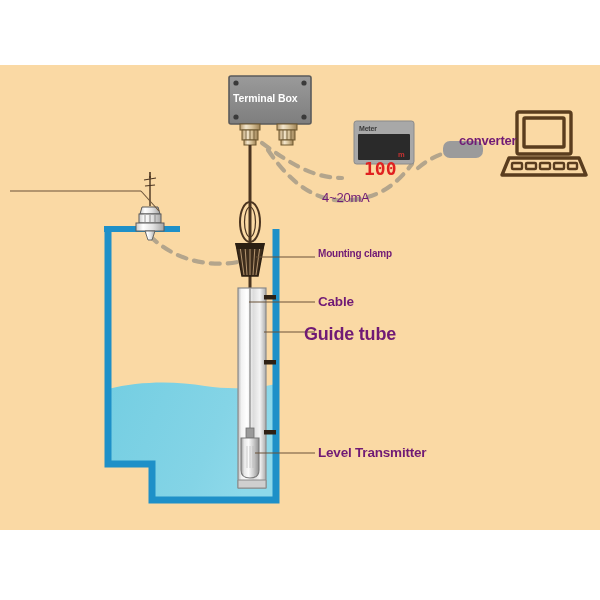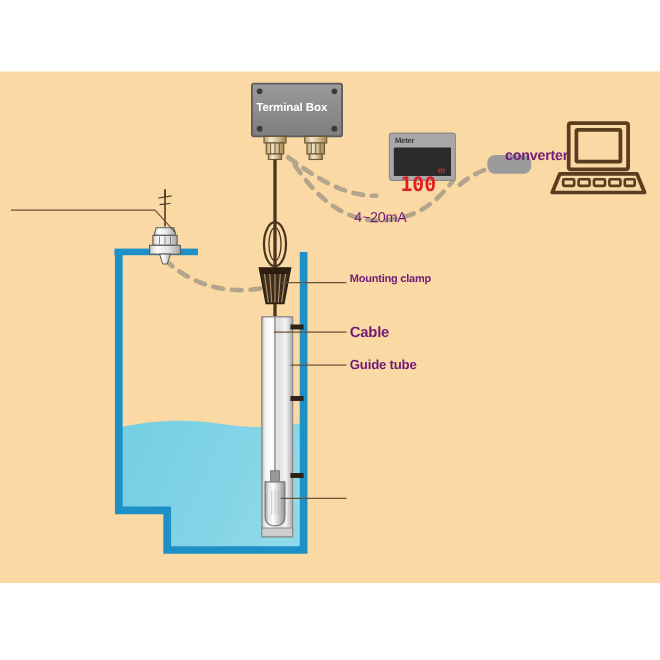--- a/index.html
+++ b/index.html
@@ -18,21 +18,21 @@
     position:absolute;
     color:#701a75;
     font-family:"Liberation Sans", sans-serif;
     font-weight:700;
     white-space:nowrap;
     letter-spacing:-0.2px;
   }
   #label-cable-screw{left:10px;top:173px;font-size:13.5px;}
   #label-mounting-clamp{left:318px;top:248px;font-size:10px;}
   #label-cable{left:318px;top:294px;font-size:13.5px;}
-  #label-guide-tube{left:318px;top:324px;font-size:12px;}
+  #label-guide-tube{left:304px;top:324px;font-size:18px;}
   #label-level-transmitter{left:318px;top:445px;font-size:13.5px;}
   #label-4-20ma{left:322px;top:190px;font-size:13px;font-weight:400;}
   #label-converter{left:459px;top:133px;font-size:13px;}
   #label-terminal-box{
     left:233px;top:92px;font-size:10.5px;color:#ffffff;font-weight:700;
     letter-spacing:-0.1px;
   }
   #label-meter{
     left:359px;top:125px;font-size:7px;color:#3b3b3b;font-weight:700;
   }
@@ -256,14 +256,15 @@
 
   <div class="lbl" id="label-converter">converter</div>
 
 
   <div class="lbl" id="label-mounting-clamp">Mounting clamp</div>
 
   <div class="lbl" id="label-cable">Cable</div>
 
   <div class="lbl" id="label-guide-tube">Guide tube</div>
 
+  <div class="lbl" id="label-level-transmitter">Level Transmitter</div>
 
 </div>
 
 </body></html>

